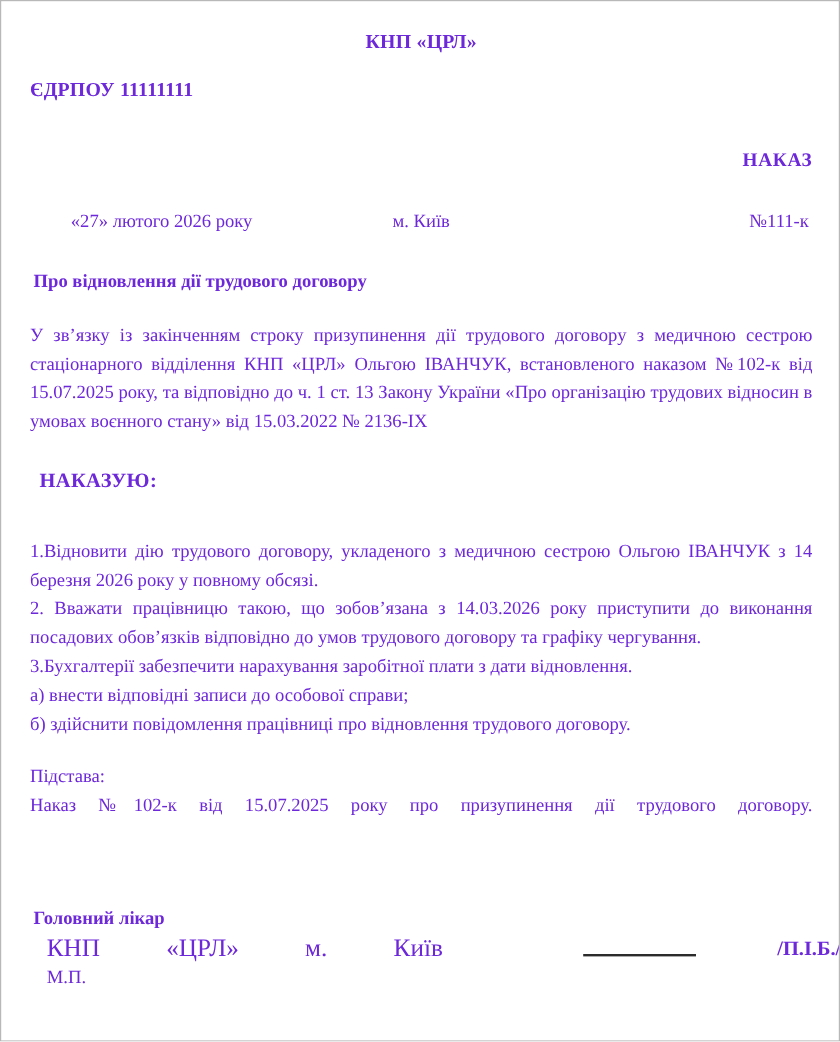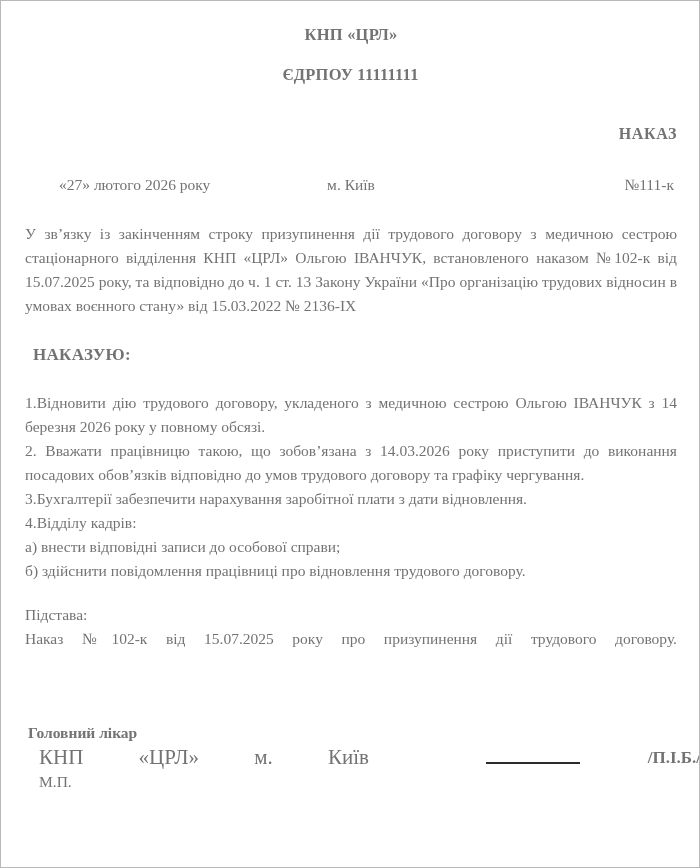--- a/index.html
+++ b/index.html
@@ -10,21 +10,21 @@
   }
 
   .page {
     position: relative;
     width: 700px;
     height: 868px;
     box-sizing: border-box;
     background: #ffffff;
     border: 1px solid #b8b8b8;
     font-family: "Liberation Serif", "DejaVu Serif", serif;
-    color: #737373;
+    color: #6d28d9;
     overflow: hidden;
     padding-left: 40px;
   }
 
   .doc-body {
     position: absolute;
     left: 24px;
     top: 0;
     width: 652px;
   }
@@ -33,21 +33,21 @@
   .org-name {
     text-align: center;
     font-weight: bold;
     font-size: 16.5px;
     line-height: 1.2;
     margin-top: 24px;
     letter-spacing: 0.2px;
   }
 
   .edrpou {
-    text-align: center;
+    text-align: left;
     font-weight: bold;
     font-size: 16.5px;
     line-height: 1.2;
     margin-top: 20px;
     padding-right: 1px;
     letter-spacing: 0.2px;
   }
 
   .doc-kind {
     text-align: right;
@@ -90,21 +90,21 @@
 
   .order-word {
     font-weight: bold;
     font-size: 17px;
     margin-top: 27px;
     padding-left: 8px;
     letter-spacing: 0.3px;
   }
 
   .clauses {
-    margin-top: 26px;
+    margin-top: 37px;
   }
 
   .clause {
     font-size: 15.5px;
     line-height: 24px;
     text-align: justify;
     text-justify: inter-word;
     margin: 0;
   }
   .clause.single { text-align: left; }
@@ -194,30 +194,30 @@
     <div class="edrpou">ЄДРПОУ 11111111</div>
 
     <div class="doc-kind">НАКАЗ</div>
 
     <div class="meta-row">
       <span class="meta-date">«27» лютого 2026 року</span>
       <span class="meta-city">м. Київ</span>
       <span class="meta-num">№111-к</span>
     </div>
 
+    <div class="subject">Про відновлення дії трудового договору</div>
 
     <p class="para preamble">У зв’язку із закінченням строку призупинення дії трудового договору з медичною сестрою стаціонарного відділення КНП «ЦРЛ» Ольгою ІВАНЧУК, встановленого наказом №102-к від 15.07.2025 року, та відповідно до ч. 1 ст. 13 Закону України «Про організацію трудових відносин в умовах воєнного стану» від 15.03.2022 № 2136-IX</p>
 
     <div class="order-word">НАКАЗУЮ:</div>
 
     <div class="clauses">
       <p class="clause">1.Відновити дію трудового договору, укладеного з медичною сестрою Ольгою ІВАНЧУК з 14 березня 2026 року у повному обсязі.</p>
       <p class="clause">2. Вважати працівницю такою, що зобов’язана з 14.03.2026 року приступити до виконання посадових обов’язків відповідно до умов трудового договору та графіку чергування.</p>
       <p class="clause single">3.Бухгалтерії забезпечити нарахування заробітної плати з дати відновлення.</p>
-      <p class="clause single">4.Відділу кадрів:</p>
       <p class="clause single">а) внести відповідні записи до особової справи;</p>
       <p class="clause single">б) здійснити повідомлення працівниці про відновлення трудового договору.</p>
     </div>
 
     <div class="basis-block">
       <div class="basis-label">Підстава:</div>
       <div class="basis-text">Наказ №102-к від 15.07.2025 року про призупинення дії трудового договору.</div>
     </div>
 
     <div class="sign-block">

